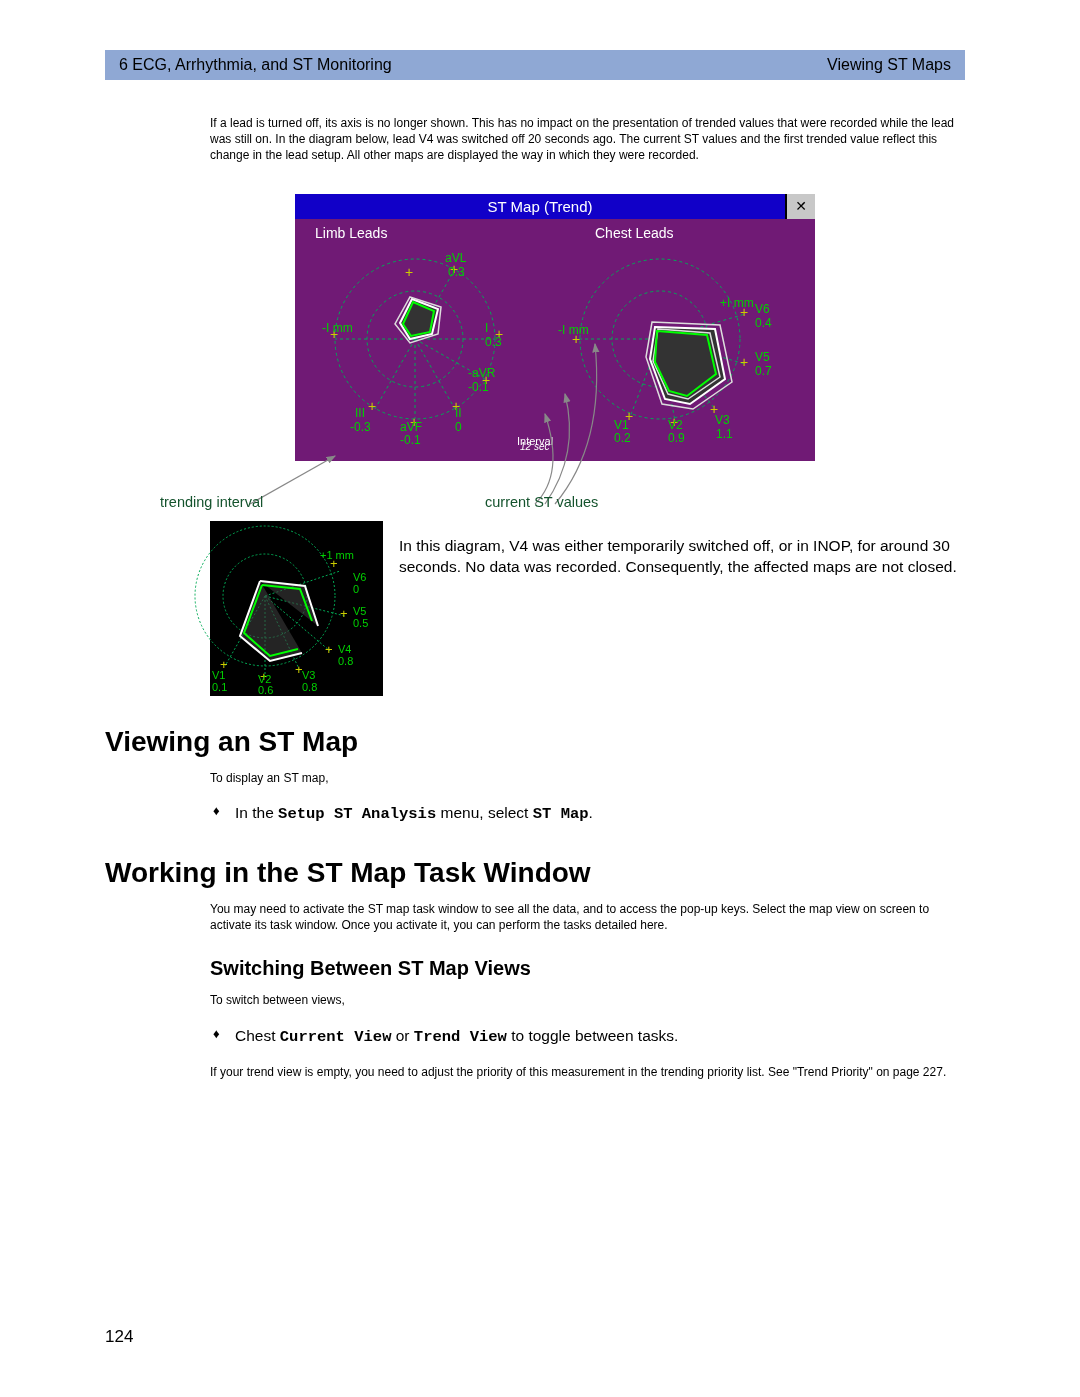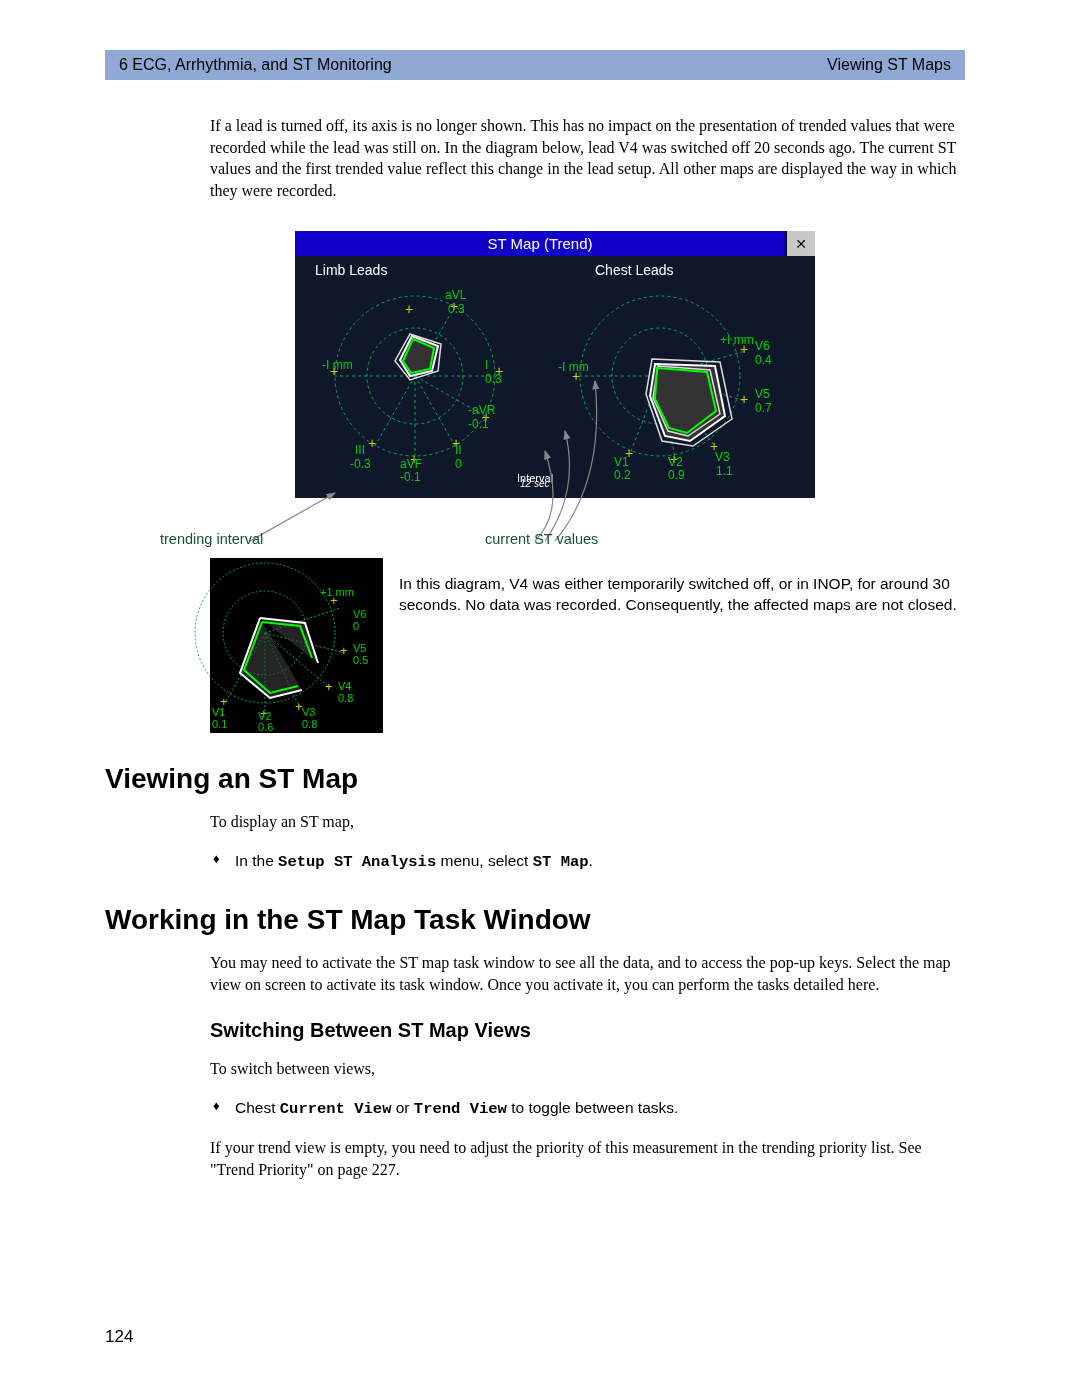--- a/index.html
+++ b/index.html
@@ -19,24 +19,23 @@
   }
   .header-bar {
     background: #8fa8d4;
     padding: 6px 14px;
     display: flex;
     justify-content: space-between;
     align-items: center;
     margin-bottom: 35px;
   }
   .body-text {
-    font-size: 16px;
+    font-size: 12px;
     line-height: 1.35;
     padding-left: 105px;
-    font-family: Liberation Serif, serif;
   }
   .diagram-wrap {
     margin-top: 30px;
     padding-left: 190px;
   }
   .window {
     width: 520px;
     background: #000;
     position: relative;
   }
@@ -55,21 +54,21 @@
     width: 28px;
     background: #c8c8c8;
     color: #000;
     display: flex;
     align-items: center;
     justify-content: center;
     font-size: 14px;
     border-left: 2px solid #000;
   }
   .win-body {
-    background: #0f172a;
+    background: #701a75;
     height: 242px;
     position: relative;
     color: #0c0;
     font-family: Arial;
     font-size: 13px;
   }
   .panel-label {
     color: #fff;
     position: absolute;
     font-size: 14px;

